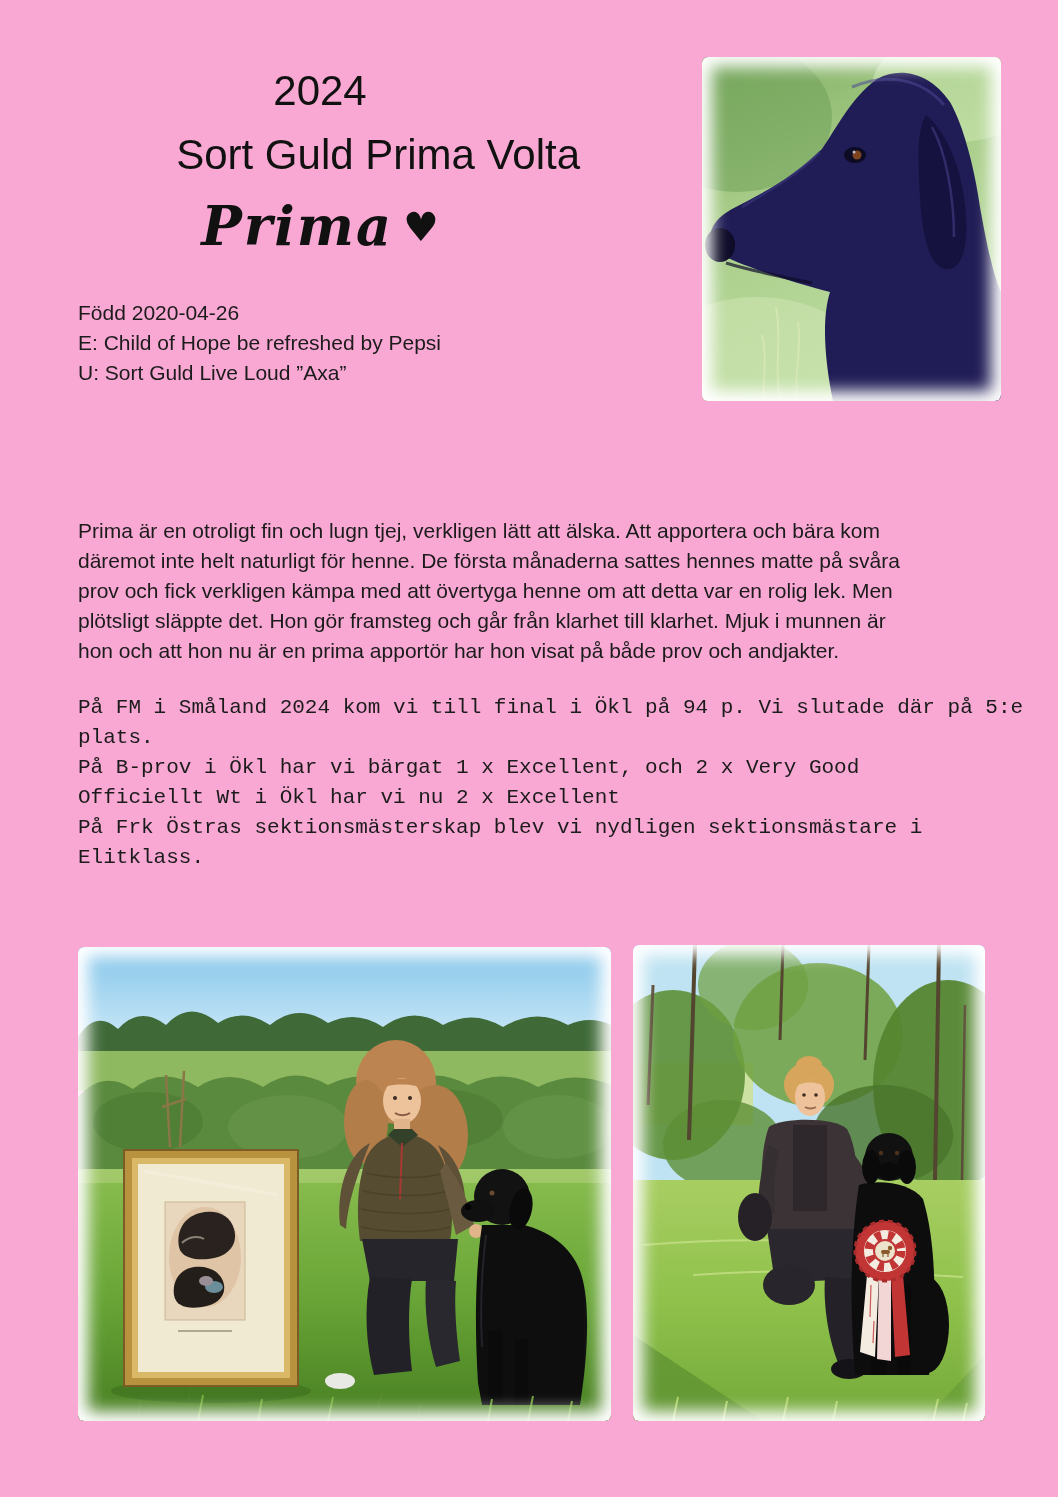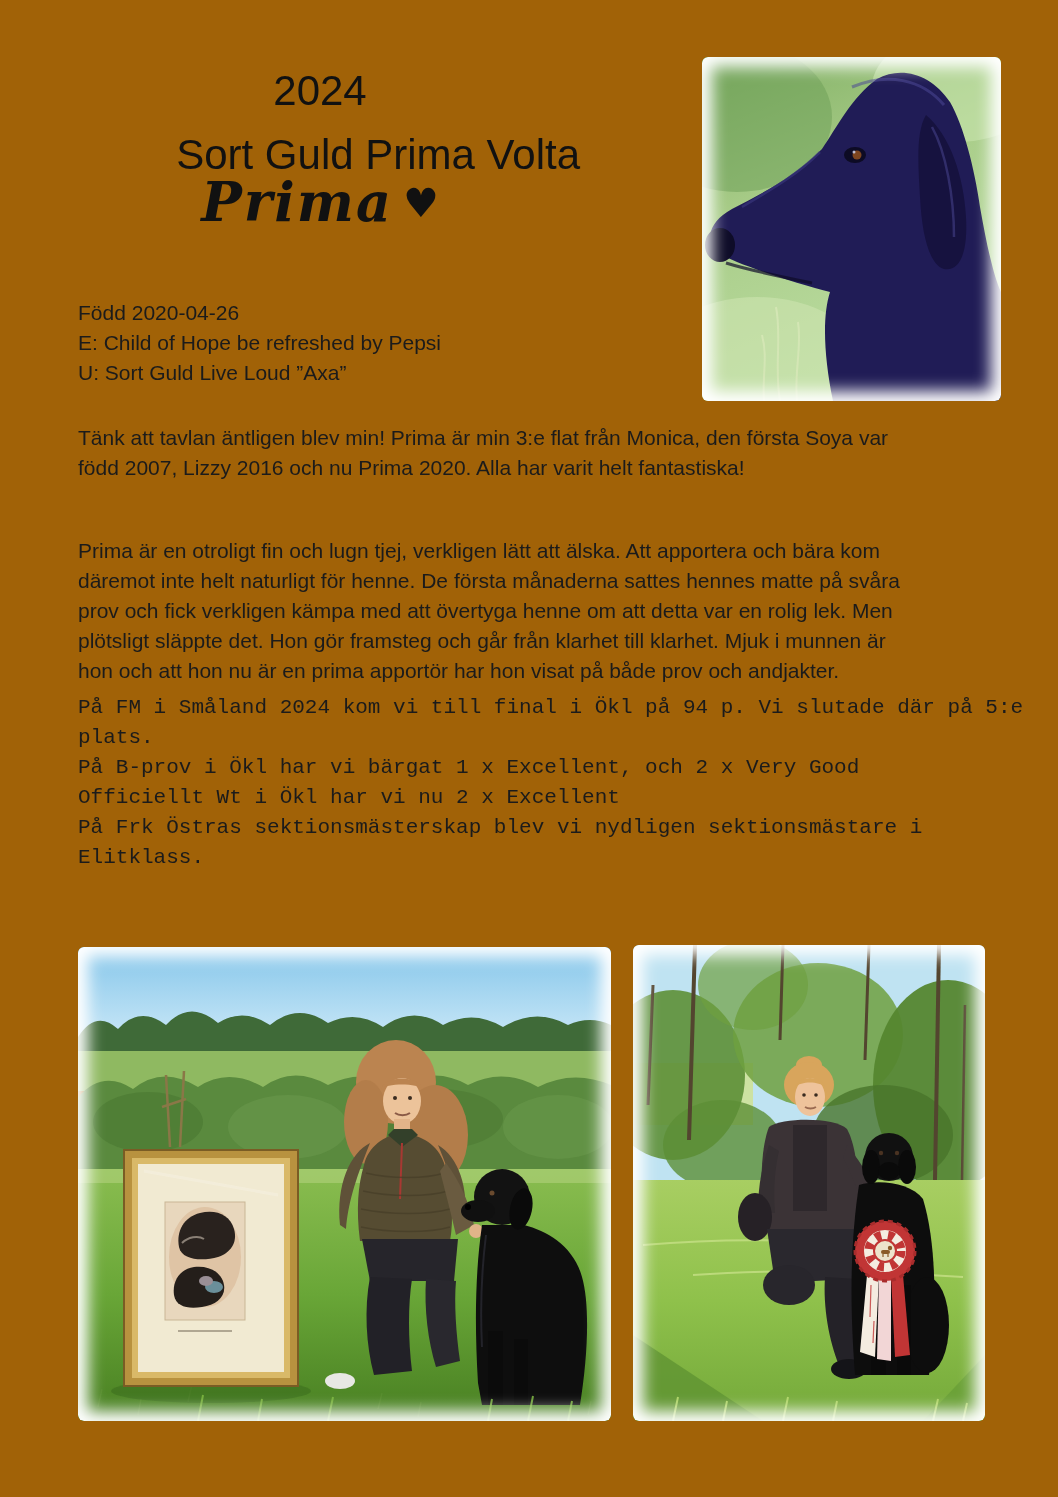--- a/index.html
+++ b/index.html
@@ -1,43 +1,43 @@
 <!DOCTYPE html>
 <html><head>
 <meta charset="utf-8">
 <style>
   html,body{margin:0;padding:0;background:#ffffff;}
   .page{
-    position:relative;width:1058px;height:1497px;background:#a16207;
+    position:relative;width:1058px;height:1497px;background:#f9a8d4;
     font-family:"Liberation Sans",sans-serif;color:#1c1c1c;overflow:hidden;
   }
   .title-year{
     position:absolute;left:60px;top:66px;width:520px;text-align:center;
     font-size:42px;line-height:50px;color:#111;
   }
   .title-name{
     position:absolute;left:60px;top:130px;width:520px;text-align:right;
     font-size:42px;line-height:50px;color:#111;
   }
   .pet-script{
-    position:absolute;left:60px;top:168px;width:520px;text-align:center;
+    position:absolute;left:60px;top:192px;width:520px;text-align:center;
     font-family:"DejaVu Serif",serif;font-style:italic;font-weight:bold;
     font-size:54px;line-height:68px;color:#111;letter-spacing:2px;
   }
   .pet-script .heart{
     font-family:"DejaVu Sans",sans-serif;font-style:normal;font-size:40px;
     letter-spacing:0;vertical-align:4px;margin-left:10px;
   }
   .body-text{
     position:absolute;left:78px;width:950px;
     font-size:21px;line-height:30px;white-space:pre-line;color:#1b1b1b;
   }
   #pedigree{top:298px;}
   #intro{top:423px;}
-  #about{top:536px;}
+  #about{top:516px;}
   #results{top:693px;font-family:Liberation Mono, monospace;}
   #closing{top:843px;}
   .photo{position:absolute;overflow:hidden;border-radius:6px;}
   .photo svg{display:block;width:100%;height:100%;}
   .photo::after{
     content:"";position:absolute;inset:0;border-radius:6px;
     box-shadow:inset 0 0 16px 10px #ffffff;pointer-events:none;
   }
   #photo-portrait{left:702px;top:57px;width:299px;height:344px;}
   #photo-trophy{left:78px;top:947px;width:533px;height:474px;}
@@ -48,22 +48,20 @@
 
 <div class="page">
 
   <div class="title-year">2024</div>
   <div class="title-name">Sort Guld Prima Volta</div>
   <div class="pet-script"><span>Prima</span><span class="heart">♥</span></div>
 
   <div class="body-text" id="pedigree">Född 2020-04-26
 E: Child of Hope be refreshed by Pepsi
 U: Sort Guld Live Loud ”Axa”</div>
-  <div class="body-text" id="intro">Tänk att tavlan äntligen blev min! Prima är min 3:e flat från Monica, den första Soya var
-född 2007, Lizzy 2016 och nu Prima 2020. Alla har varit helt fantastiska!</div>
   <div class="body-text" id="about">Prima är en otroligt fin och lugn tjej, verkligen lätt att älska. Att apportera och bära kom
 däremot inte helt naturligt för henne. De första månaderna sattes hennes matte på svåra
 prov och fick verkligen kämpa med att övertyga henne om att detta var en rolig lek. Men
 plötsligt släppte det. Hon gör framsteg och går från klarhet till klarhet. Mjuk i munnen är
 hon och att hon nu är en prima apportör har hon visat på både prov och andjakter.</div>
   <div class="body-text" id="results">På FM i Småland 2024 kom vi till final i Ökl på 94 p. Vi slutade där på 5:e plats.
 På B-prov i Ökl har vi bärgat 1 x Excellent, och 2 x Very Good
 Officiellt Wt i Ökl har vi nu 2 x Excellent
 På Frk Östras sektionsmästerskap blev vi nydligen sektionsmästare i Elitklass.</div>
 

